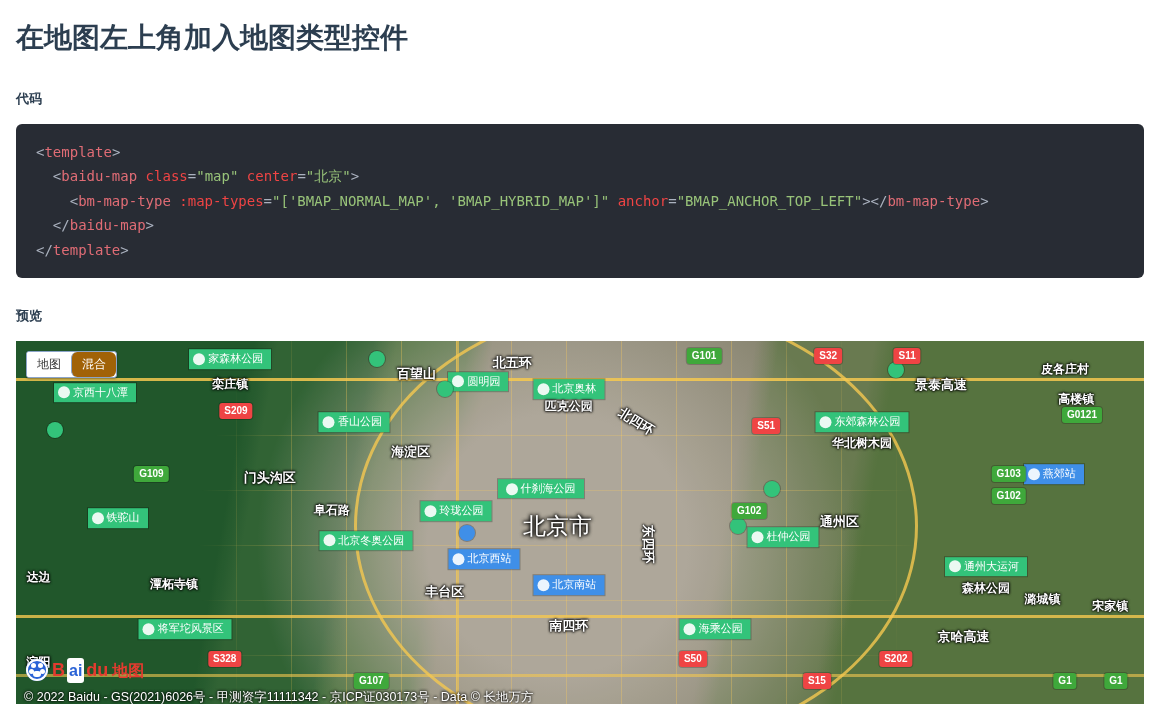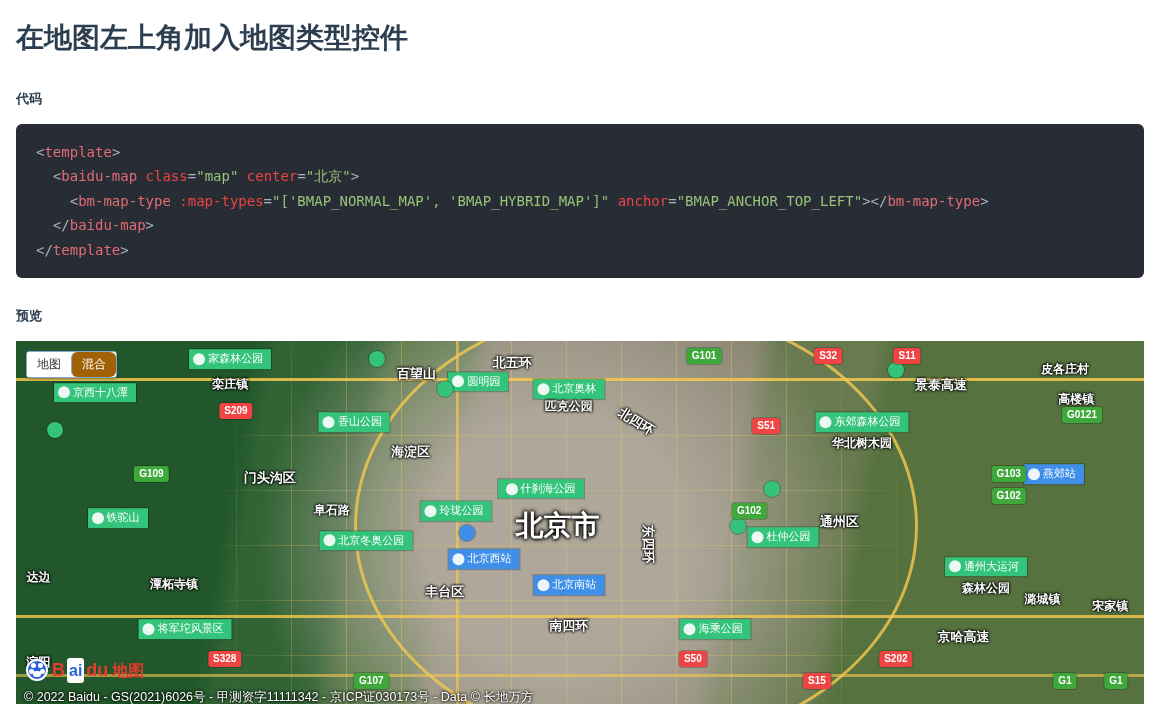--- a/index.html
+++ b/index.html
@@ -97,21 +97,21 @@
   .lbl {
     position: absolute;
     color: #fff;
     font-size: 13px;
     font-weight: 700;
     text-shadow: 0 0 3px #000, 0 0 3px #000, 0 0 2px #000;
     white-space: nowrap;
     pointer-events: none;
     transform: translate(-50%, -50%);
   }
-  .lbl.big { font-size: 28px; font-weight: 700; text-shadow: 0 0 4px #000, 0 0 4px #000, 0 0 3px #000; }
+  .lbl.big { font-size: 23px; font-weight: 400; text-shadow: 0 0 4px #000, 0 0 4px #000, 0 0 3px #000; }
   .lbl.small { font-size: 12px; font-weight: 600; }
 
   .poi {
     position: absolute;
     background: #33c37a;
     color: #fff;
     border-radius: 0;
     padding: 1px 8px 1px 4px;
     font-size: 11px;
     display: inline-flex;

